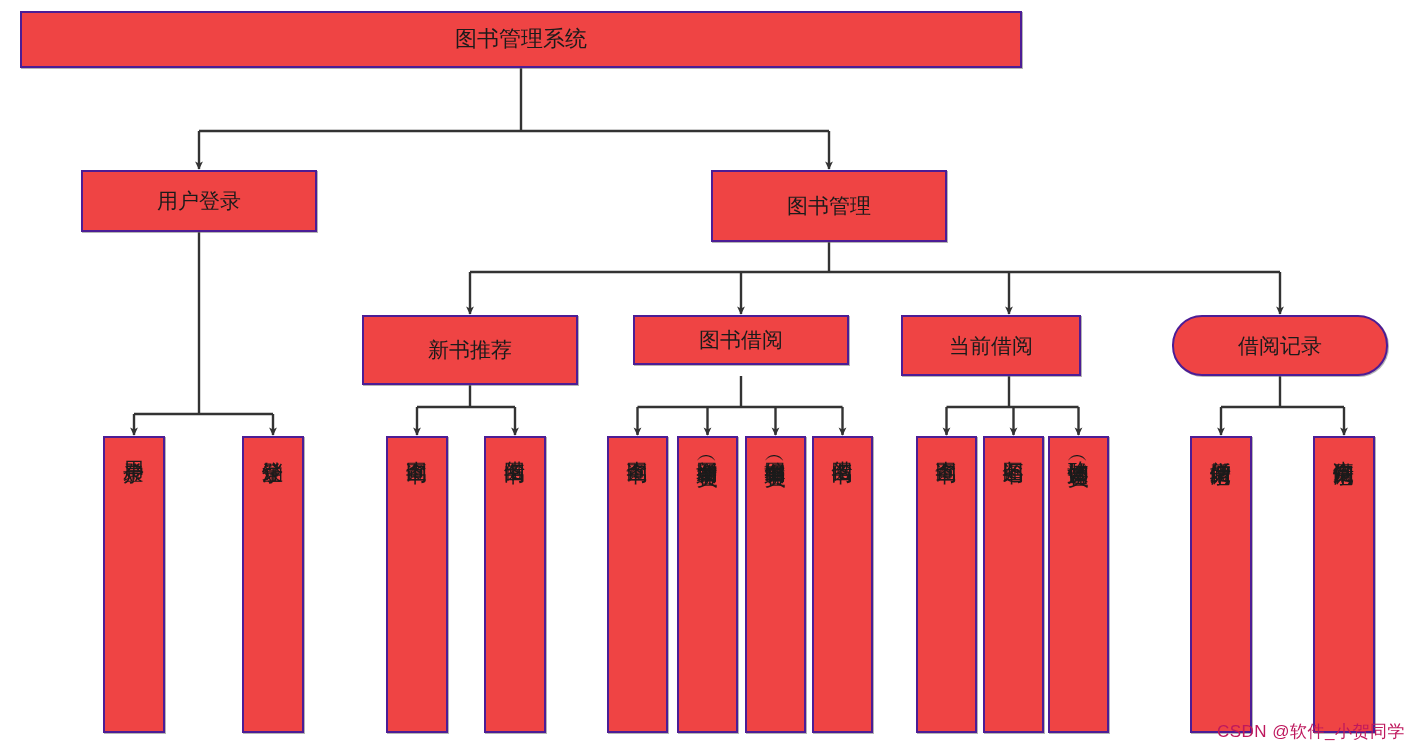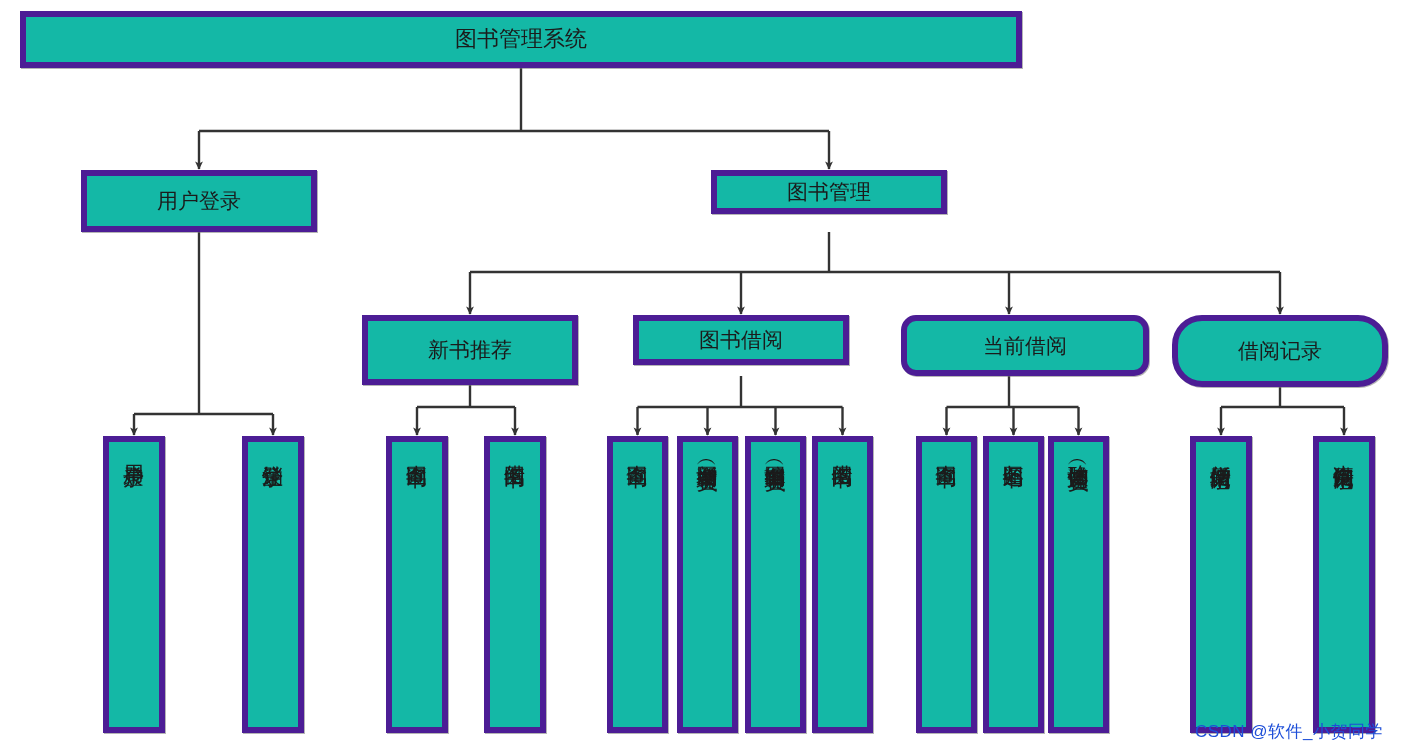--- a/index.html
+++ b/index.html
@@ -15,22 +15,22 @@
     position: relative;
   }
   #diagram-root {
     position: relative;
     width: 1405px;
     height: 747px;
   }
   .node {
     position: absolute;
     box-sizing: border-box;
-    background: #14b8a6;
-    border: 6px solid #4c1d95;
+    background: #ef4444;
+    border: 2px solid #4c1d95;
     display: flex;
     align-items: center;
     justify-content: center;
     box-shadow: 1px 1px 0 rgba(120,120,120,0.55);
   }
   .node-label {
     color: #1b1b1b;
     line-height: 1.12;
     text-align: center;
     white-space: pre;
@@ -59,24 +59,24 @@
     height: 747px;
     pointer-events: none;
   }
   .edge-line {
     stroke: #333333;
     stroke-width: 2.4;
     fill: none;
   }
   .watermark {
     position: absolute;
-    right: 22px;
+    right: 0;
     bottom: 4px;
     font-size: 17px;
-    color: #1d4ed8;
+    color: #be185d;
     letter-spacing: 0.5px;
     white-space: nowrap;
   }
 </style>
 </head>
 <body>
 
 <div id="diagram-root">
   <svg class="edges" viewBox="0 0 1405 747">
     <defs>
@@ -120,33 +120,33 @@
         <line x1="1344" y1="407" x2="1344" y2="435" class="edge-line" marker-end="url(#arrow)"></line>
       </g>
   </svg>
   <div id="node-layer">
       <div class="node horizontal root" style="left: 20px; top: 11px; width: 1002px; height: 57px;">
         <span class="node-label">图书管理系统</span>
       </div>
       <div class="node horizontal" style="left: 81px; top: 170px; width: 236px; height: 62px;">
         <span class="node-label">用户登录</span>
       </div>
-      <div class="node horizontal" style="left: 711px; top: 170px; width: 236px; height: 44px;">
+      <div class="node horizontal" style="left: 711px; top: 170px; width: 236px; height: 72px;">
         <span class="node-label">图书管理</span>
       </div>
       <div class="node horizontal" style="left: 362px; top: 315px; width: 216px; height: 70px;">
         <span class="node-label">新书推荐</span>
       </div>
       <div class="node horizontal" style="left: 633px; top: 315px; width: 216px; height: 50px;">
         <span class="node-label">图书借阅</span>
       </div>
-      <div class="node horizontal" style="left: 901px; top: 315px; width: 248px; height: 61px; border-radius: 15px;">
+      <div class="node horizontal" style="left: 901px; top: 315px; width: 180px; height: 61px;">
         <span class="node-label">当前借阅</span>
       </div>
-      <div class="node horizontal" style="left: 1172px; top: 315px; width: 216px; height: 72px; border-radius: 30px;">
+      <div class="node horizontal" style="left: 1172px; top: 315px; width: 216px; height: 61px; border-radius: 30px;">
         <span class="node-label">借阅记录</span>
       </div>
       <div class="node vertical" style="left: 103px; top: 436px; width: 62px; height: 297px;">
         <span class="node-label">用户登录</span>
       </div>
       <div class="node vertical" style="left: 242px; top: 436px; width: 62px; height: 297px;">
         <span class="node-label">注销登录</span>
       </div>
       <div class="node vertical" style="left: 386px; top: 436px; width: 62px; height: 297px;">
         <span class="node-label">查询图书</span>

